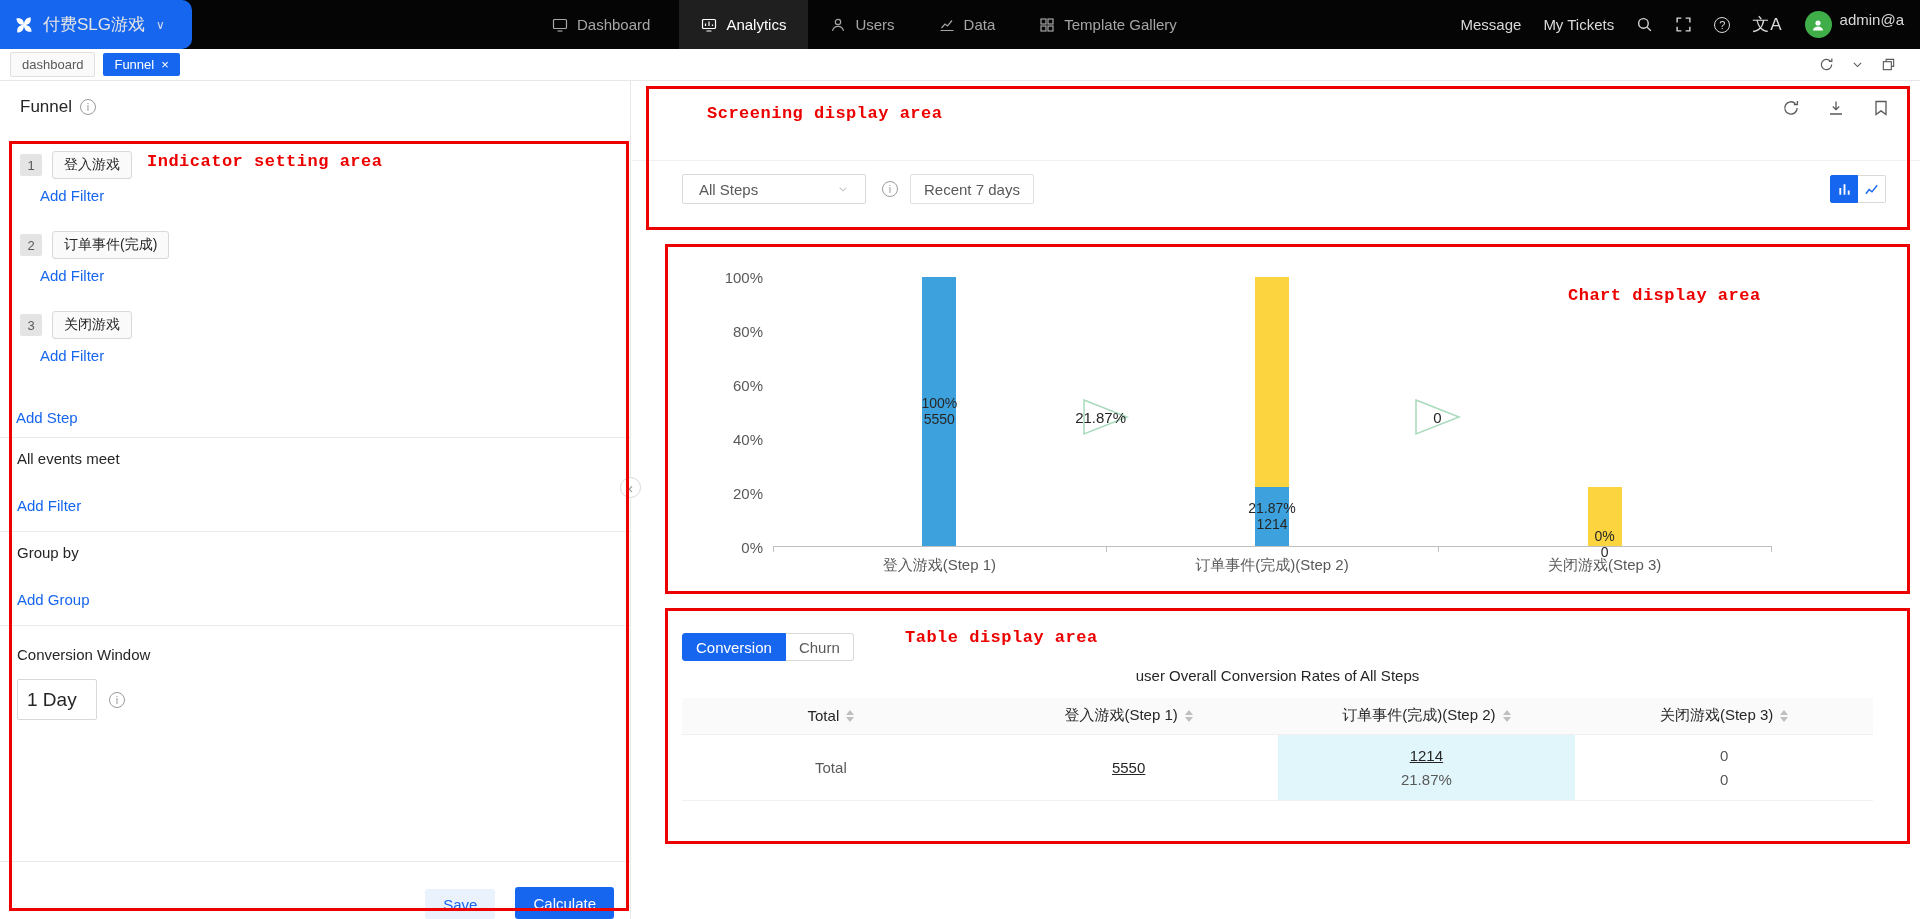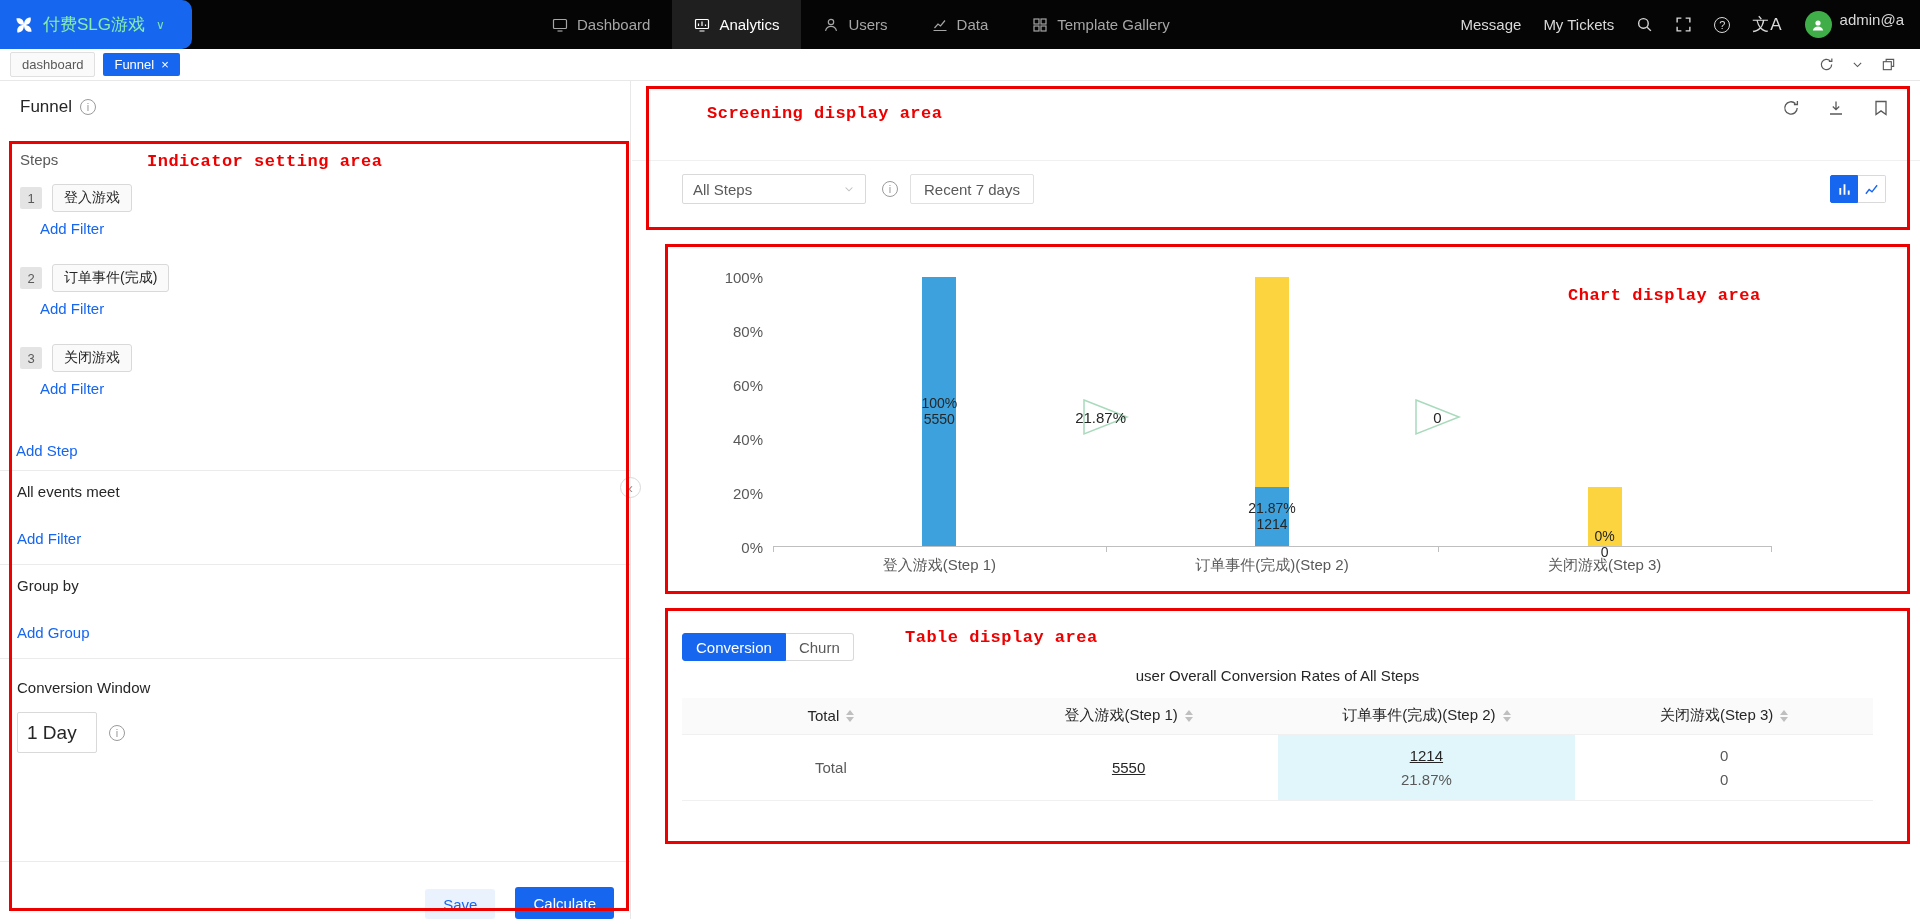--- a/index.html
+++ b/index.html
@@ -5,26 +5,26 @@
   * { box-sizing: border-box; margin: 0; padding: 0; }
   html,body { width:1920px; height:919px; overflow:hidden; background:#fff;
     font-family:"Liberation Sans","DejaVu Sans",sans-serif; position:relative; }
   svg { display:block; }
   a { cursor:pointer; }
 
   
   .topnav { position:absolute; left:0; top:0; width:1920px; height:49px; background:#050505;
     display:flex; align-items:center; z-index:2; }
   .logo-box { width:192px; height:49px; background:#1766ef; border-radius:0 10px 10px 0;
-    display:flex; align-items:center; gap:9px; padding:0 14px; color:#86efac; font-size:17px; cursor:pointer; }
+    display:flex; align-items:center; gap:9px; padding:0 14px; color:#e5e5e5; font-size:17px; cursor:pointer; }
   .logo-caret { font-size:12px; opacity:.9; margin-left:2px; }
   .nav-items { display:flex; height:100%; margin-left:338px; }
   .nav-item { display:flex; align-items:center; gap:9px; padding:0 22px; height:100%;
     font-size:15px; color:#a6a6a6; cursor:pointer; }
-  .nav-item.active { background:#1f1f1f; color:#fff; }
+  .nav-item.active { background:#1f1f1f; color:#fff;margin-left:7px; }
   .nav-item svg { stroke:currentColor; }
   .topnav-right { margin-left:auto; display:flex; align-items:center; gap:22px; padding-right:16px;
     font-size:15px; color:#d9d9d9; }
   .topnav-right .txt { cursor:pointer; }
   .tn-icon { color:#d9d9d9; cursor:pointer; display:flex; align-items:center; }
   .translate-glyph { font-size:17px; letter-spacing:1px; }
   .avatar { width:27px; height:27px; border-radius:50%; background:#3fae49; display:flex;
     align-items:center; justify-content:center; cursor:pointer; }
   .user-group { display:flex; gap:8px; cursor:pointer; }
 
@@ -74,21 +74,21 @@
   .collapse-handle { position:absolute; right:-11px; top:396px; width:21px; height:21px; border:1px solid #d9d9d9;
     border-radius:50%; background:#fff; color:#8c8c8c; font-size:14px; display:flex; align-items:center;
     justify-content:center; cursor:pointer; z-index:6; }
 
   
   .right-area { position:absolute; top:81px; left:632px; right:0; bottom:0; background:#fff; }
   .toolbar-icons { position:absolute; top:18px; right:30px; display:flex; gap:27px; color:#595959; }
   .toolbar-icons .rt-ic { cursor:pointer; display:flex; align-items:center; color:#595959; }
   .hr1 { position:absolute; top:79px; left:0; right:0; border-top:1px solid #f0f0f0; }
   .select-box { position:absolute; top:93px; left:50px; width:184px; height:30px; border:1px solid #d9d9d9;
-    border-radius:2px; display:flex; align-items:center; justify-content:space-between; padding:0 10px;
+    border-radius:2px; display:flex; align-items:center; justify-content:space-between; padding:0 16px;
     font-size:15px; color:#595959; cursor:pointer; background:#fff; }
   .select-caret { color:#bfbfbf; }
   .filter-info { position:absolute; top:100px; left:250px; }
   .date-btn { position:absolute; top:93px; left:278px; height:30px; border:1px solid #e0e0e0; border-radius:2px;
     padding:0 13px; font-size:15px; color:#595959; display:flex; align-items:center; cursor:pointer; background:#fff; }
   .chart-toggles { position:absolute; top:94px; right:34px; display:flex; }
   .toggle-btn { width:28px; height:28px; border:1px solid #d9d9d9; background:#fff; display:flex;
     align-items:center; justify-content:center; cursor:pointer; }
   .toggle-btn.first { border-radius:2px 0 0 2px; }
   .toggle-btn.last { border-radius:0 2px 2px 0; border-left:none; }
@@ -261,21 +261,20 @@
   </div>
 </div>
 
 <aside class="left-panel">
   <div class="panel-title-row">
     <span class="panel-title">Funnel</span>
     <span class="info-icon">i</span>
   </div>
 
   <div class="steps-section">
-    <div class="section-label">Steps</div>
 
     <div class="step">
       <div class="step-row">
         <span class="step-badge">1</span>
         <span class="event-tag">登入游戏</span>
       </div>
       <a class="link add-filter">Add Filter</a>
     </div>
 
     <div class="step">

